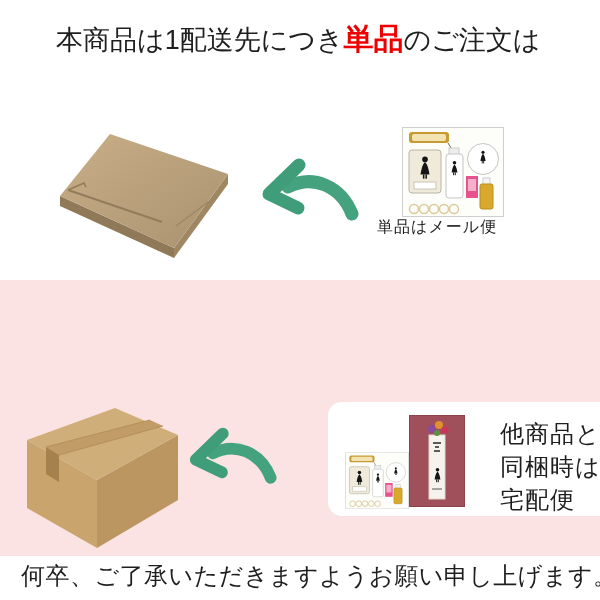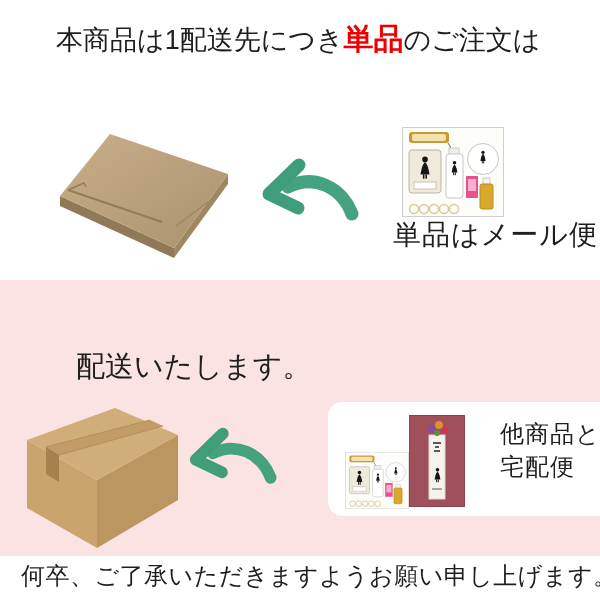--- a/index.html
+++ b/index.html
@@ -14,21 +14,21 @@
     font-family:"Liberation Sans","DejaVu Sans",sans-serif;
     color:var(--ink);
   }
   #canvas{
     position:relative;width:600px;height:600px;
     background:#ffffff;overflow:hidden;padding-left:12px;
   }
   .abs{position:absolute;}
   .jp-line{white-space:nowrap;line-height:1.25;color:var(--ink);}
   .red{color:var(--red);font-weight:bold;}
-  .caption{font-size:28px;letter-spacing:1px;margin-left:16px;}
+  .caption{font-size:16px;letter-spacing:1px;}
   .panel{
     background:#ffffff;border-radius:14px;
   }
   .panel-text{font-size:24px;line-height:33px;letter-spacing:1px;}
   .footer{font-size:24px;letter-spacing:0.5px;}
 </style>
 </head>
 <body>
 
 <svg width="0" height="0" style="position:absolute" aria-hidden="true">
@@ -109,21 +109,20 @@
 
   <svg class="abs" style="left:402px;top:127px;" width="102" height="90" viewBox="0 0 102 90">
     <use href="#product-set"></use>
   </svg>
 
   <div class="abs jp-line caption" style="left:377px;top:217px;">単品はメール便</div>
 
   <div class="abs" style="left:0;top:280px;width:600px;height:276px;background:var(--pink);"></div>
 
 
-  <div class="abs jp-line" style="left:76px;top:348px;font-size:29px;">配送いたします。</div>
 
   <svg class="abs" style="left:15px;top:398px;" width="170" height="152" viewBox="0 0 170 152">
     <polygon points="12,42 82,82 82,150 12,110" fill="#c9a46d"></polygon>
     <polygon points="82,82 163,37 163,102 82,150" fill="#bb9660"></polygon>
     <polygon points="100,10 163,37 82,82 12,42" fill="#d0ae79"></polygon>
     <polygon points="31,49 135,22 148,28 44,57" fill="#c19c66"></polygon>
     <polygon points="31,49 44,57 44,84 31,76" fill="#a5814e"></polygon>
     <path d="M31 49 L135 22 M44 57 L148 28" stroke="#b3905c" stroke-width="1" fill="none"></path>
   </svg>
 
@@ -133,19 +132,20 @@
 
   <div class="abs panel" style="left:305px;top:402px;width:329px;height:114px;margin-left:23px;">
     <svg class="abs" style="left:17px;top:50px;" width="64" height="57" viewBox="0 0 102 90">
       <use href="#product-set"></use>
     </svg>
     <svg class="abs" style="left:81px;top:13px;" width="56" height="92" viewBox="0 0 56 92">
       <use href="#red-package"></use>
     </svg>
     <div class="abs panel-text" style="left:172px;top:15px;">
       <div>他商品と</div>
+      <div>同梱時は</div>
       <div>宅配便</div>
     </div>
   </div>
 
   <div class="abs jp-line footer" style="left:21px;top:561px;">何卒、ご了承いただきますようお願い申し上げます。</div>
 
 </div>
 
 </body></html>

